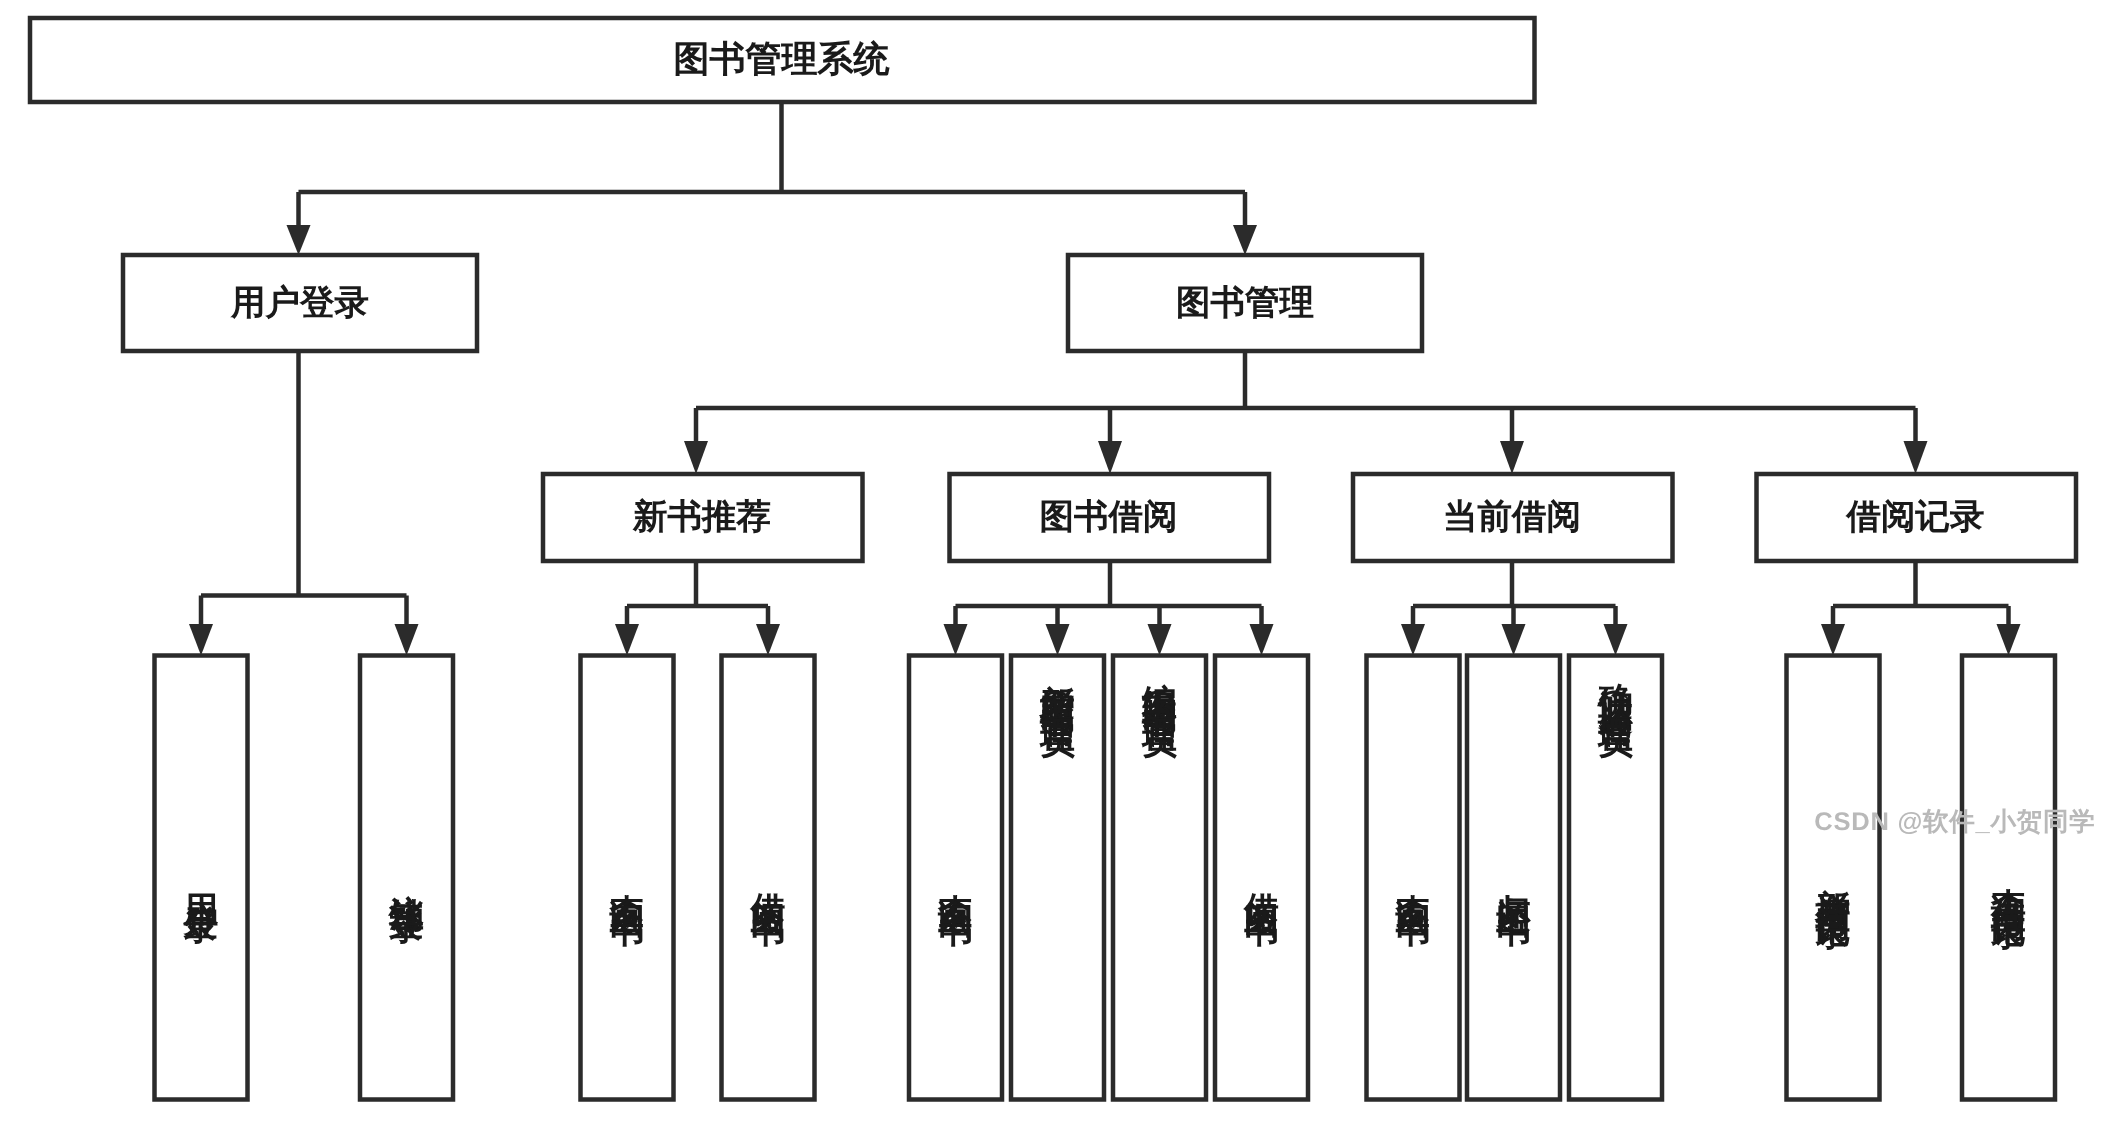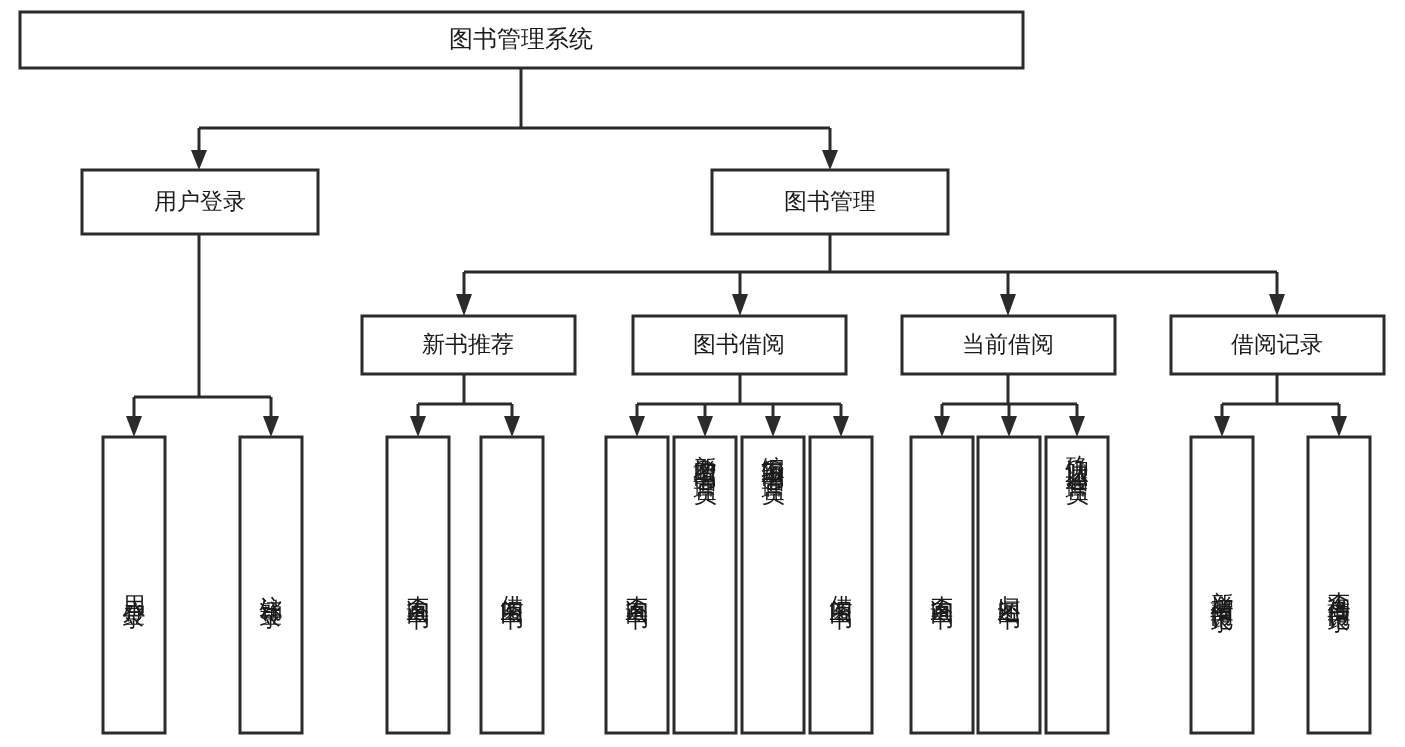--- a/index.html
+++ b/index.html
@@ -13,20 +13,21 @@
     font-family: "Liberation Sans", "DejaVu Sans", sans-serif;
     overflow: hidden;
     position: relative;
   }
   #diagram-root {
     position: absolute;
     left: 0;
     top: 0;
     width: 1405px;
     height: 565px;
+    font-weight: bold;
   }
   svg { display: block; }
 
   .node-rect {
     fill: #ffffff;
     stroke: #2b2b2b;
     stroke-width: 3;
   }
   .node-rect-thin {
     fill: #ffffff;
@@ -247,14 +248,15 @@
   <div class="leaf-label-wrap" style="left:1046px; top:437px; width:62px; height:296px; align-items:flex-start;">
     <span class="leaf-label">确认归还（管理员）</span>
   </div>
   <div class="leaf-label-wrap" style="left:1191px; top:437px; width:62px; height:296px;">
     <span class="leaf-label">新增借阅记录</span>
   </div>
   <div class="leaf-label-wrap" style="left:1308px; top:437px; width:62px; height:296px;">
     <span class="leaf-label">查询借阅记录</span>
   </div>
 
+  <div class="watermark">CSDN @软件_小贺同学</div>
 
 </div>
 
 </body></html>

